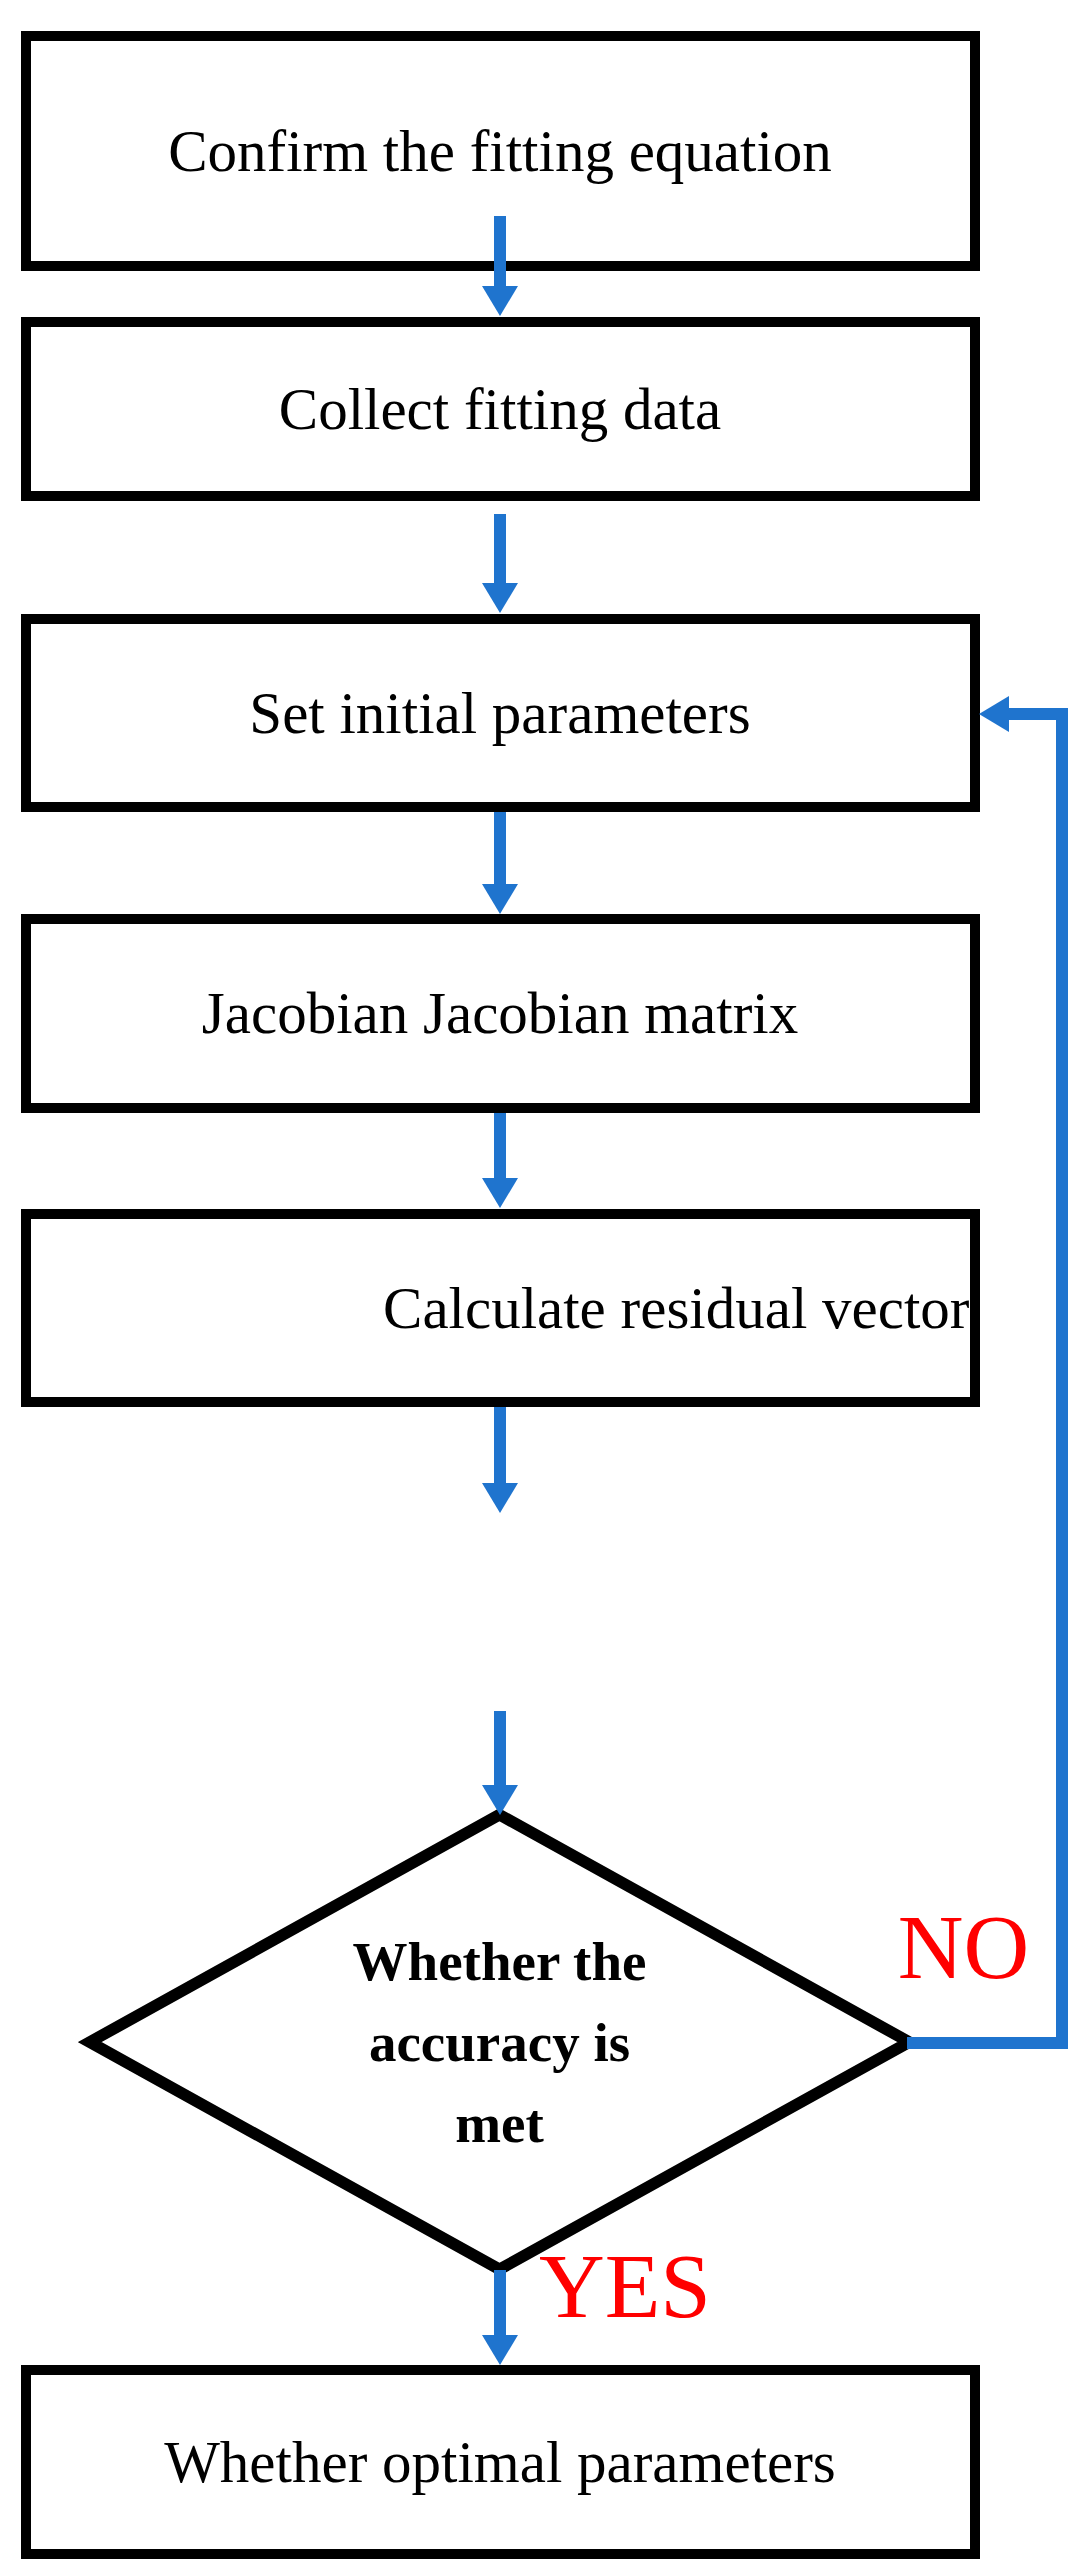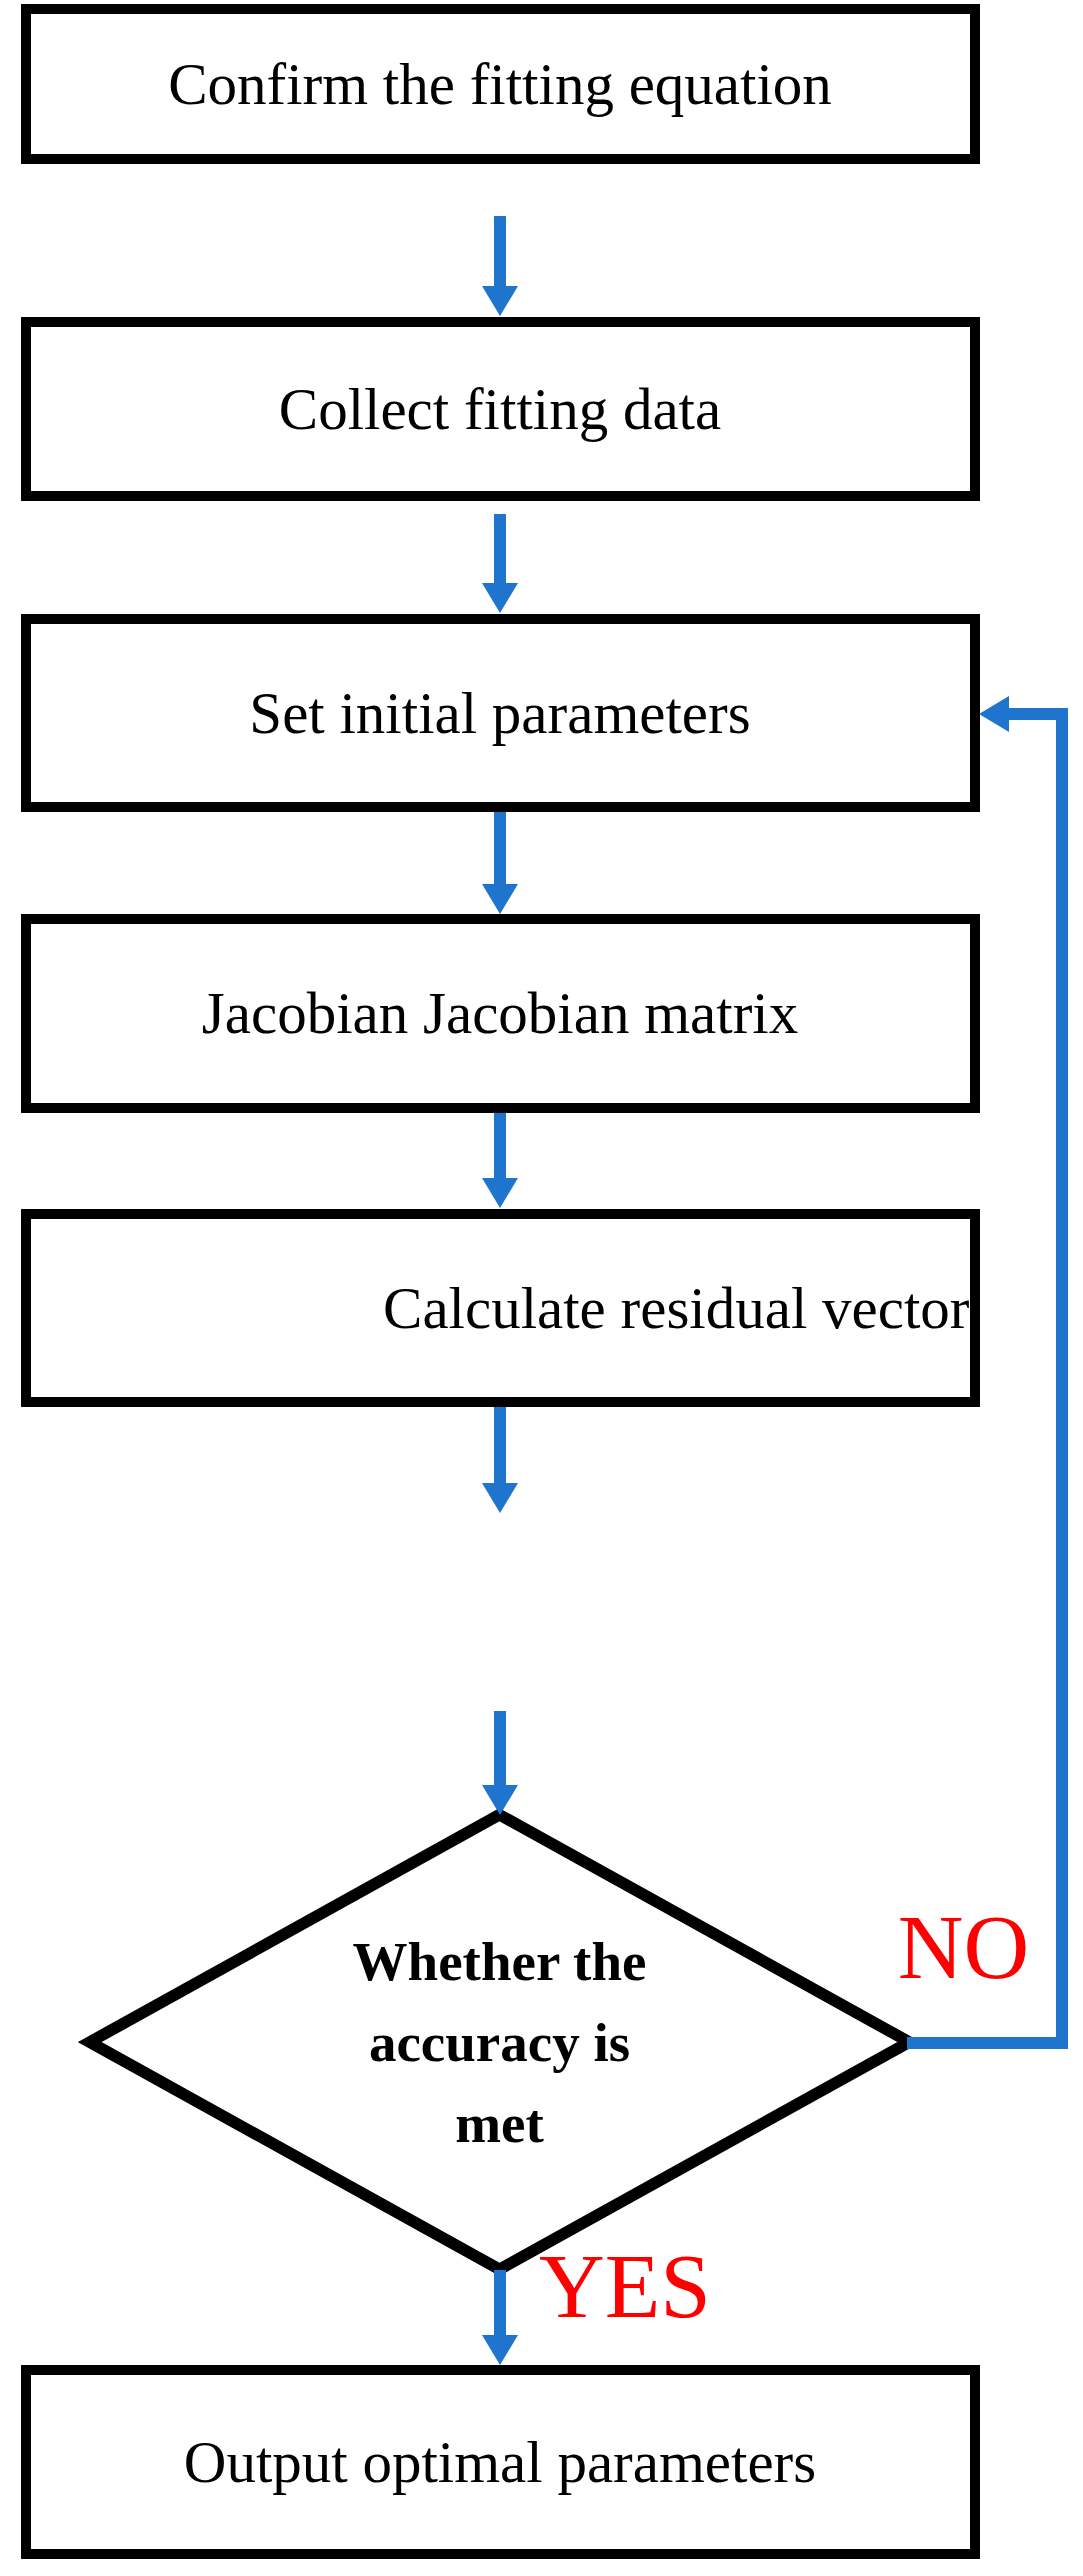--- a/index.html
+++ b/index.html
@@ -74,21 +74,21 @@
     font-size: 91px;
     line-height: 1.06;
     text-align: center;
   }
 </style>
 </head>
 <body>
 
 <div id="canvas">
 
-  <div class="box" style="top:4px;height:160px;align-items:center;">
+  <div class="box" style="top:31px;height:240px;align-items:center;">
     <span>Confirm the fitting equation</span>
   </div>
 
   <div class="box" style="top:317px;height:184px;">
     <span>Collect fitting data</span>
   </div>
 
   <div class="box" style="top:614px;height:198px;">
     <span>Set initial parameters</span>
   </div>
@@ -96,21 +96,21 @@
   <div class="box" style="top:914px;height:199px;">
     <span>Jacobian Jacobian matrix</span>
   </div>
 
   <div class="box" style="top:1209px;height:198px;justify-content:flex-end;">
     <span>Calculate residual vector</span>
   </div>
 
 
   <div class="box" style="top:2365px;height:194px;">
-    <span>Output optimal parameters</span>
+    <span>Whether optimal parameters</span>
   </div>
 
   <svg class="diamond-svg" width="843" height="477" viewBox="0 0 945 535">
     <polygon points="472.5,12 932,267 472.5,522 13,267"></polygon>
   </svg>
   <div class="diamond-text">
     <div>Whether the</div>
     <div>accuracy is</div>
     <div>met</div>
   </div>

